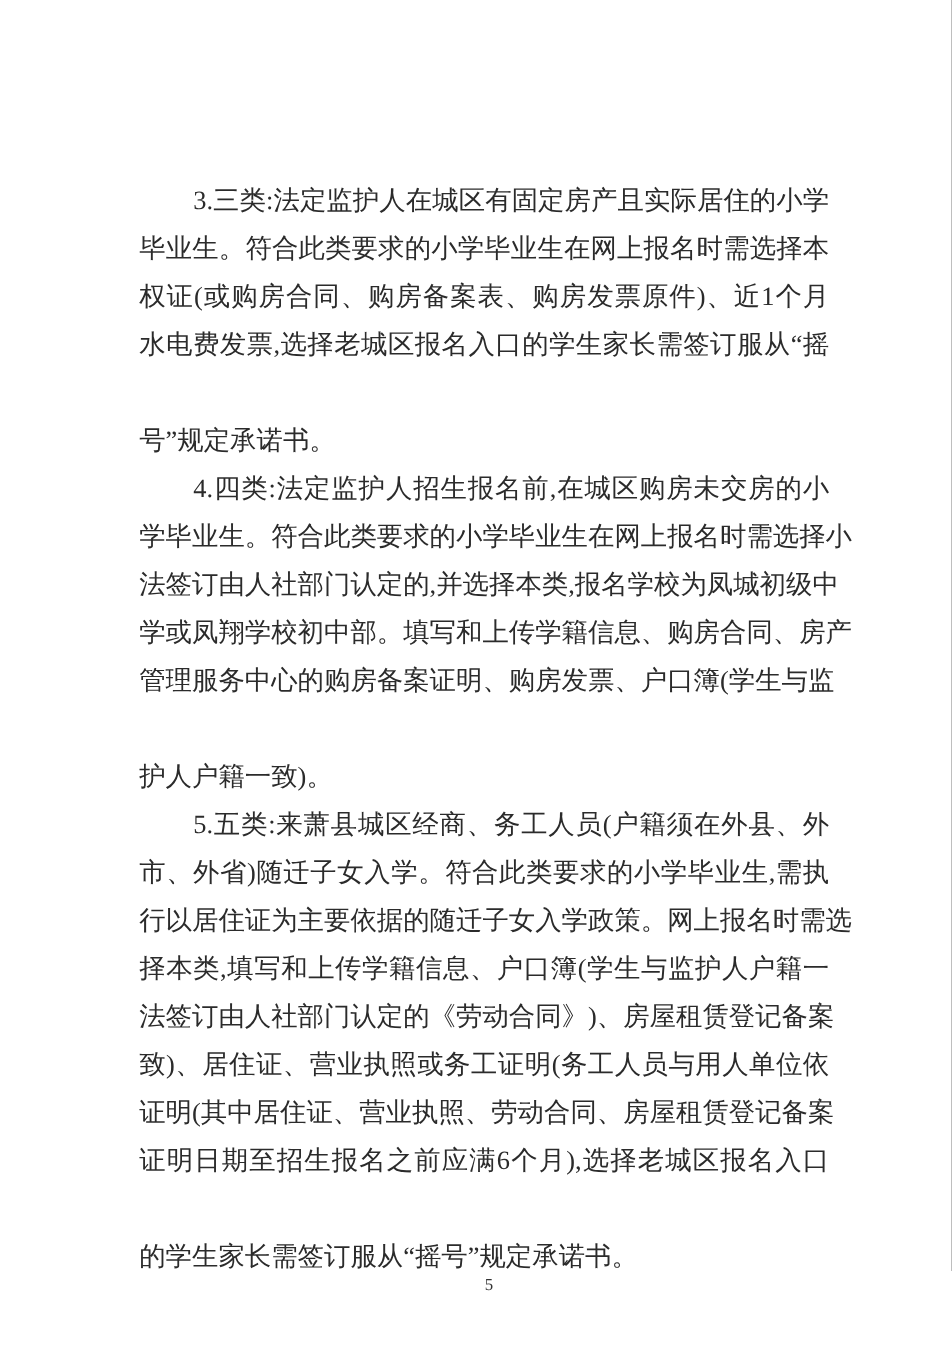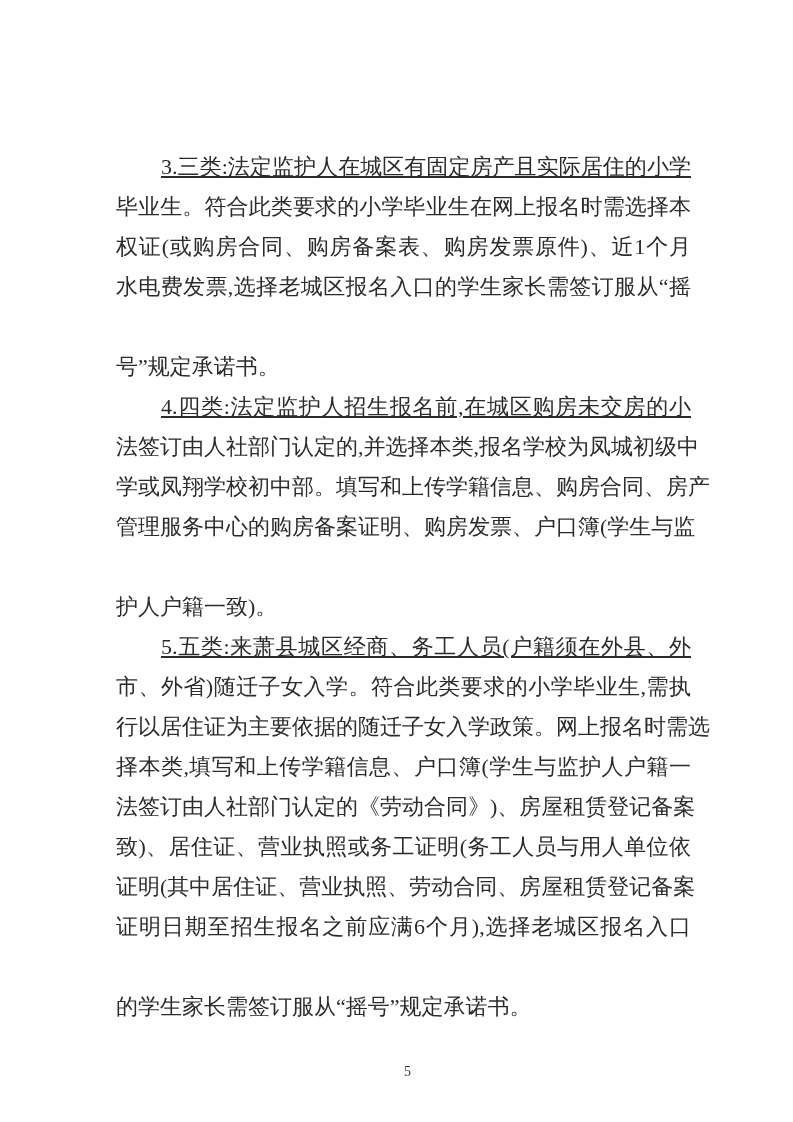--- a/index.html
+++ b/index.html
@@ -27,21 +27,20 @@
     height: 40px;
     line-height: 40px;
     font-size: 22px;
     white-space: nowrap;
     text-align: justify;
     text-align-last: justify;
     -moz-text-align-last: justify;
   }
   .line.indent {
     text-indent: 45px;
-    text-decoration: underline;
   }
   .line.para-end {
     text-align: left;
     text-align-last: left;
     margin-top: 40px;
     -moz-text-align-last: left;
   }
   .page-number {
     position: absolute;
     top: 1062px;
@@ -59,20 +58,21 @@
 <body>
 
 <div class="page">
   <div class="doc-body">
     <div class="line indent">3.三类:法定监护人在城区有固定房产且实际居住的小学</div>
     <div class="line">毕业生。符合此类要求的小学毕业生在网上报名时需选择本</div>
     <div class="line">权证(或购房合同、购房备案表、购房发票原件)、近1个月</div>
     <div class="line">水电费发票,选择老城区报名入口的学生家长需签订服从“摇</div>
     <div class="line para-end">号”规定承诺书。</div>
     <div class="line indent">4.四类:法定监护人招生报名前,在城区购房未交房的小</div>
+    <div class="line">学毕业生。符合此类要求的小学毕业生在网上报名时需选择小</div>
     <div class="line">法签订由人社部门认定的,并选择本类,报名学校为凤城初级中</div>
     <div class="line">学或凤翔学校初中部。填写和上传学籍信息、购房合同、房产</div>
     <div class="line">管理服务中心的购房备案证明、购房发票、户口簿(学生与监</div>
     <div class="line para-end">护人户籍一致)。</div>
     <div class="line indent">5.五类:来萧县城区经商、务工人员(户籍须在外县、外</div>
     <div class="line">市、外省)随迁子女入学。符合此类要求的小学毕业生,需执</div>
     <div class="line">行以居住证为主要依据的随迁子女入学政策。网上报名时需选</div>
     <div class="line">择本类,填写和上传学籍信息、户口簿(学生与监护人户籍一</div>
     <div class="line">法签订由人社部门认定的《劳动合同》)、房屋租赁登记备案</div>
     <div class="line">致)、居住证、营业执照或务工证明(务工人员与用人单位依</div>

